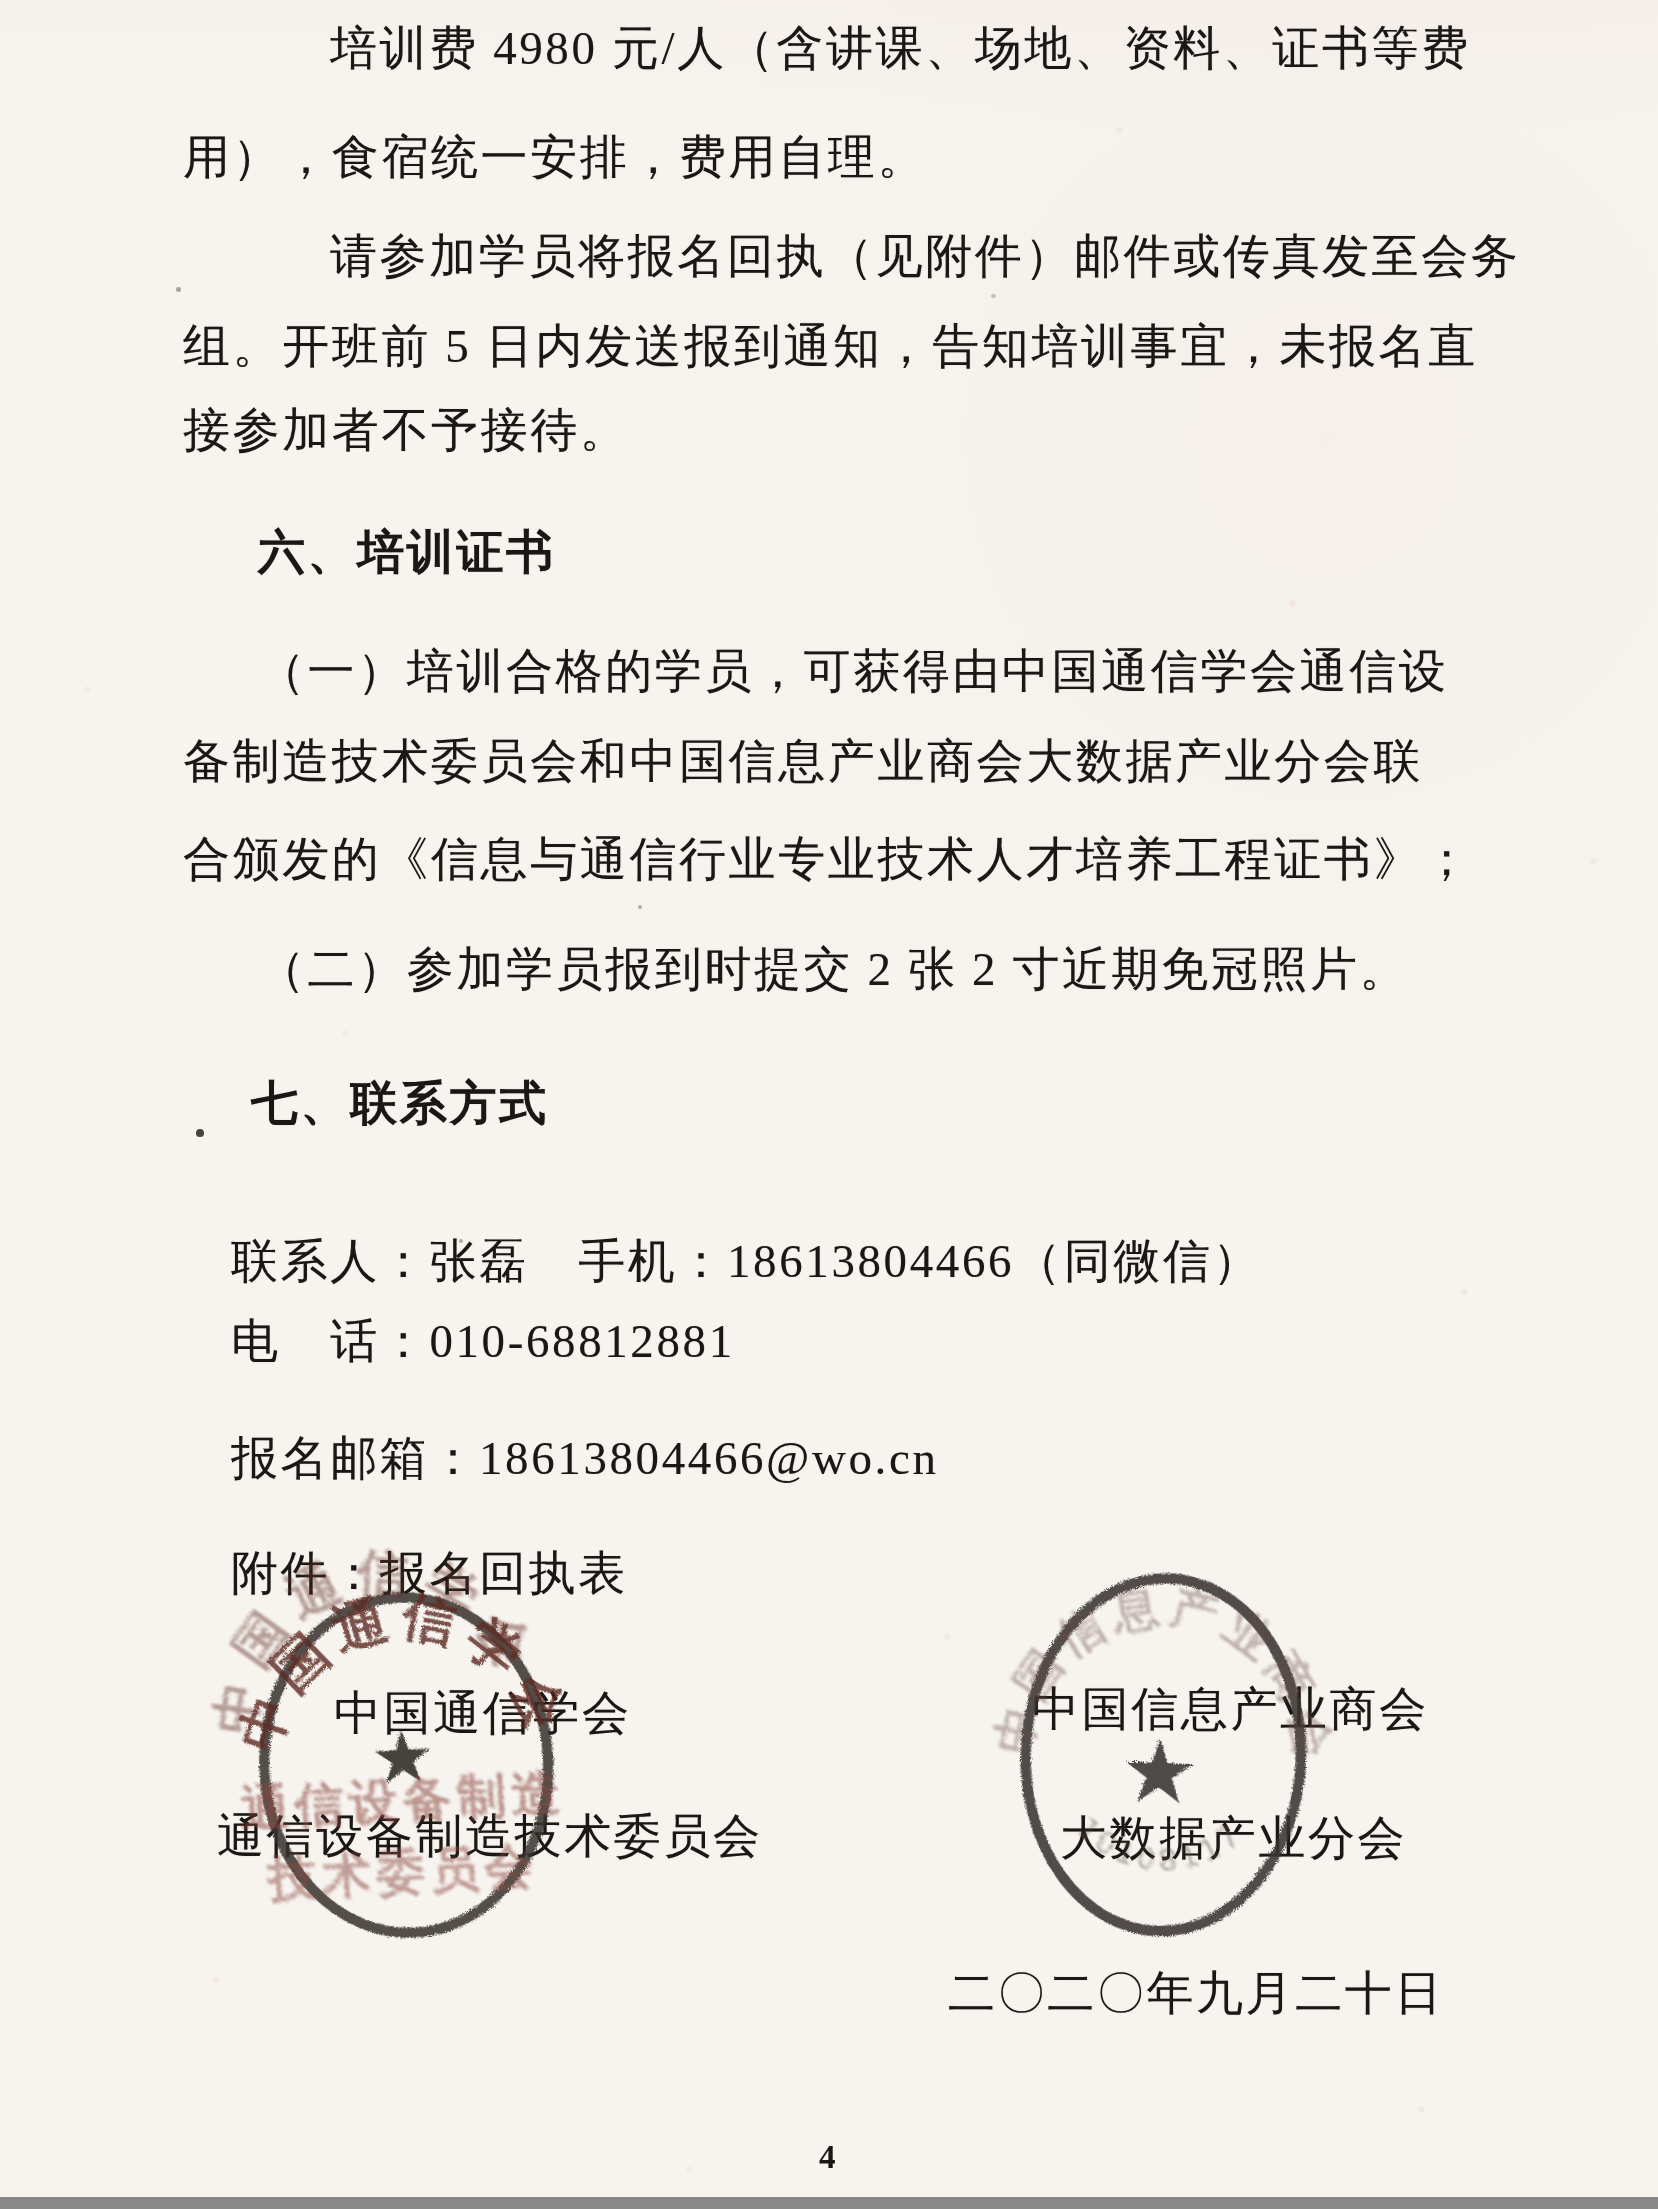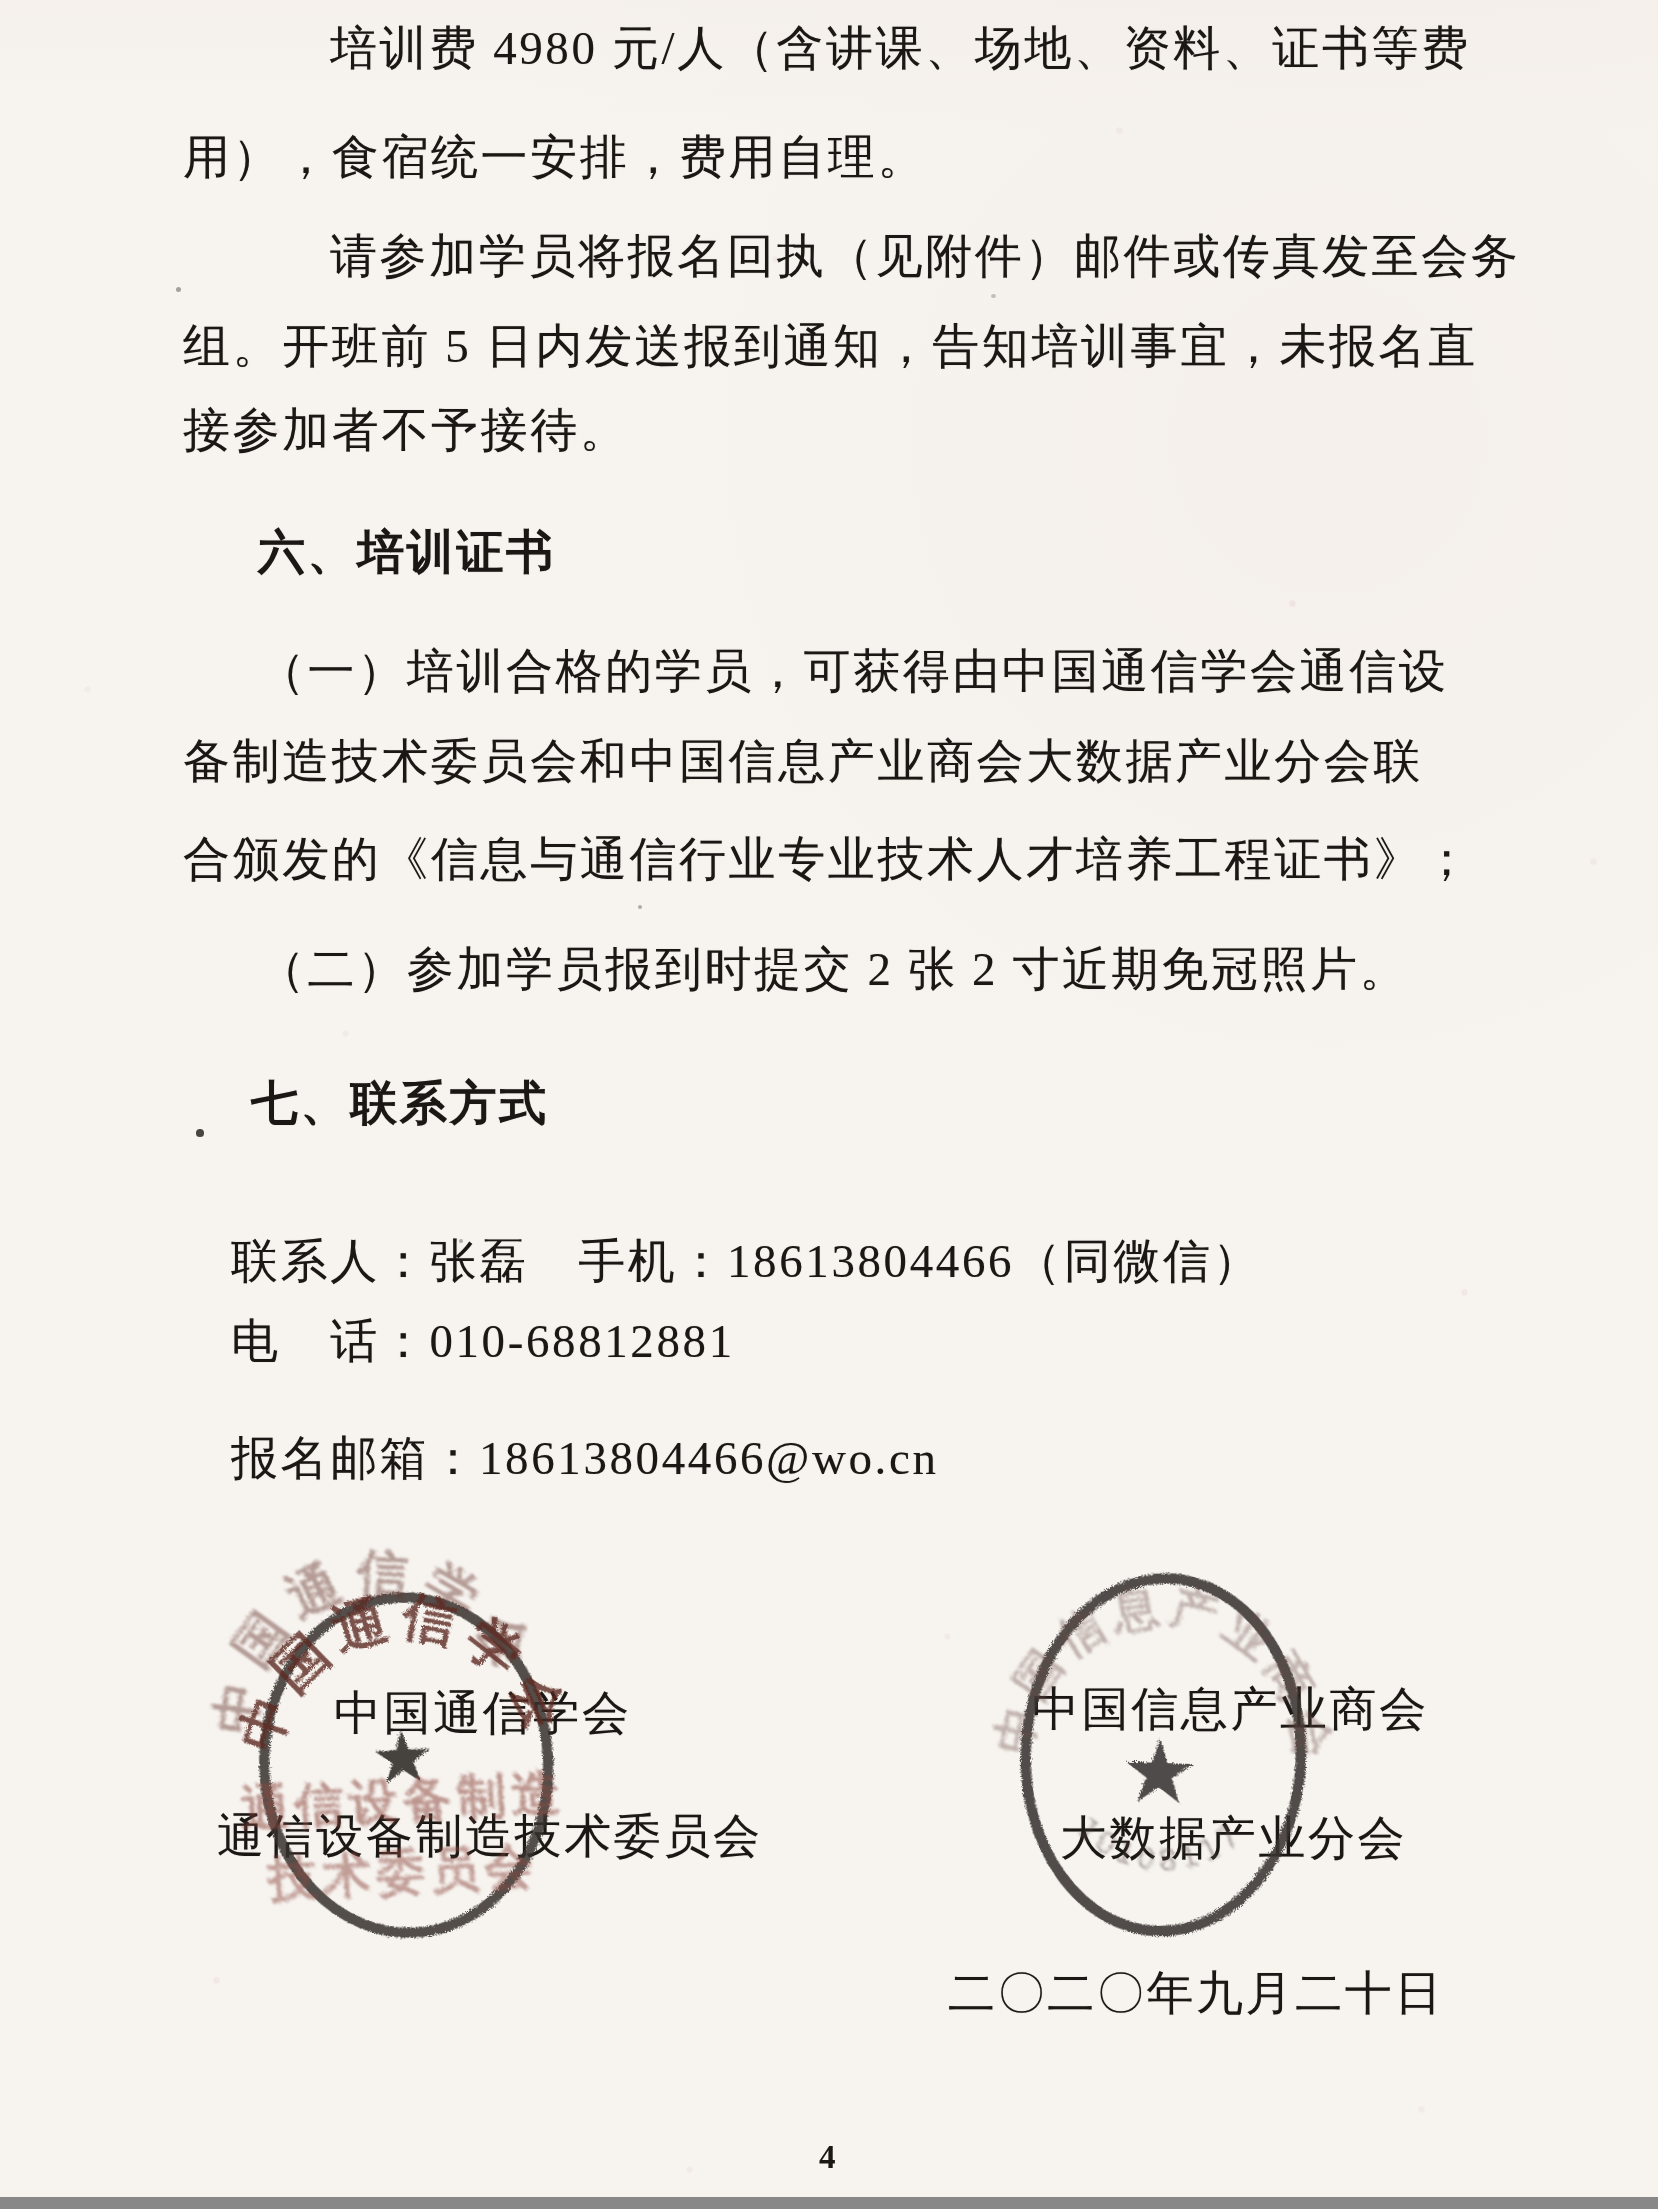--- a/index.html
+++ b/index.html
@@ -66,20 +66,21 @@
   <div class="ln" style="left:258px;top:640px;">（一）培训合格的学员，可获得由中国通信学会通信设</div>
   <div class="ln" style="left:183px;top:730px;text-align:right;">备制造技术委员会和中国信息产业商会大数据产业分会联</div>
   <div class="ln" style="left:183px;top:828px;">合颁发的《信息与通信行业专业技术人才培养工程证书》；</div>
   <div class="ln" style="left:258px;top:938px;">（二）参加学员报到时提交 2 张 2 寸近期免冠照片。</div>
 
   <div class="ln bold" style="left:251px;top:1072px;">七、联系方式</div>
 
   <div class="ln" style="left:231px;top:1194px;margin-top:36px;">联系人：张磊　手机：18613804466（同微信）</div>
   <div class="ln" style="left:231px;top:1310px;">电　话：010-68812881</div>
   <div class="ln" style="left:231px;top:1427px;">报名邮箱：18613804466@wo.cn</div>
+  <div class="ln" style="left:231px;top:1542px;">附件：报名回执表</div>
 
   <div class="ln" style="left:334px;top:1682px;">中国通信学会</div>
   <div class="ln" style="left:217px;top:1805px;">通信设备制造技术委员会</div>
   <div class="ln" style="left:1032px;top:1678px;">中国信息产业商会</div>
   <div class="ln" style="left:1060px;top:1807px;font-family:Liberation Mono, monospace;">大数据产业分会</div>
   <div class="ln" style="left:948px;top:1962px;">二〇二〇年九月二十日</div>
 
   <div class="pgnum" style="left:819px;top:2139px;">4</div>
 
   <div class="noise"></div>

